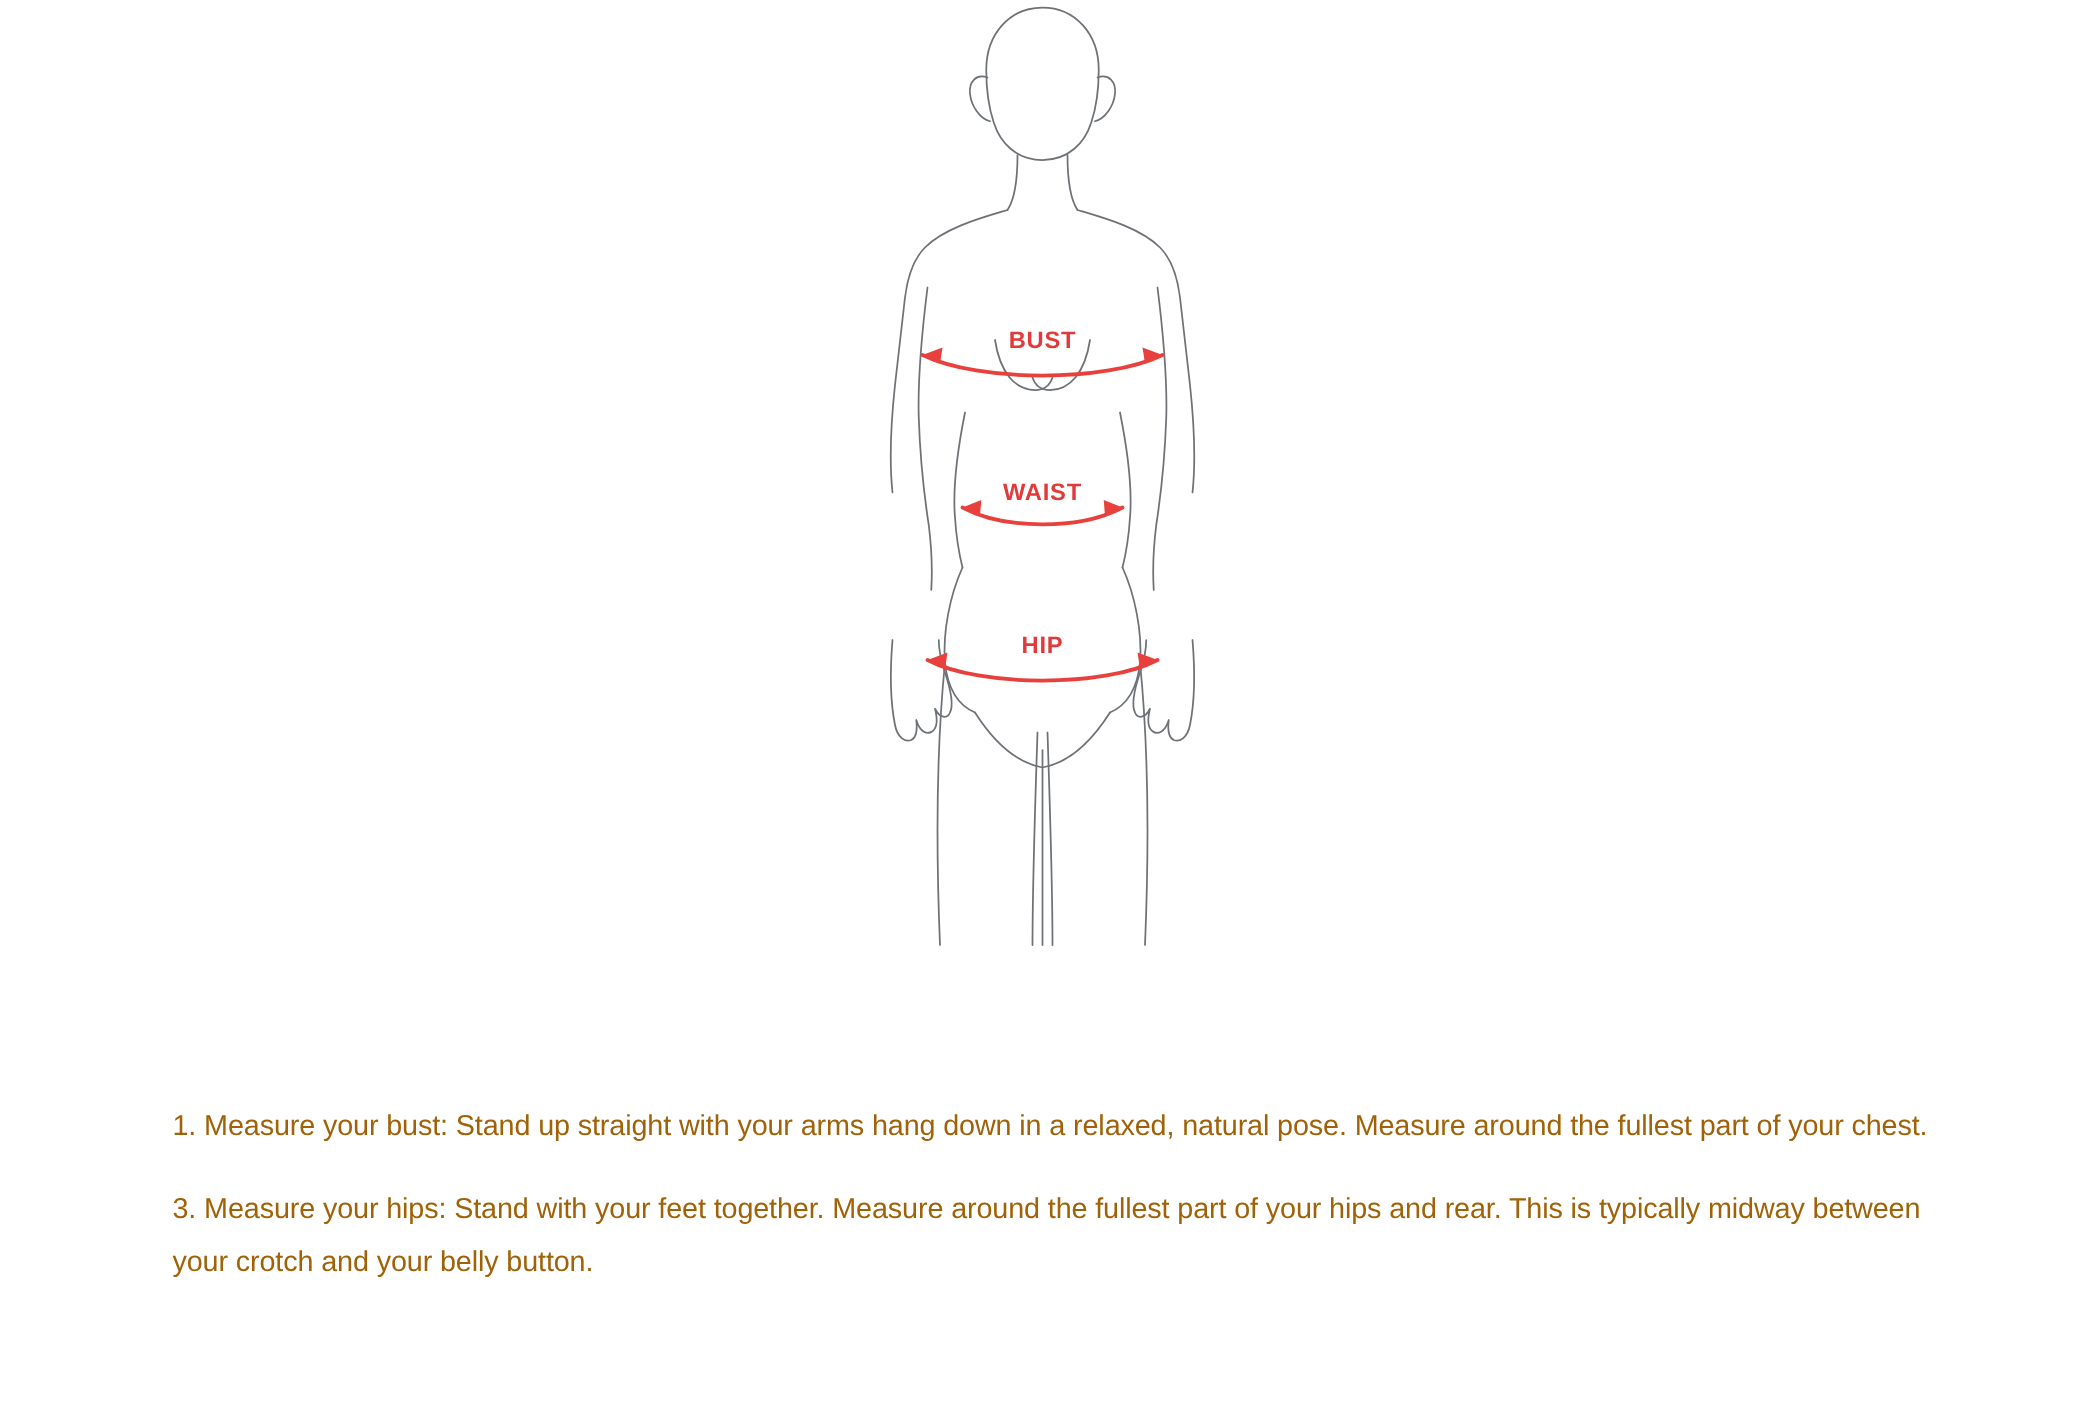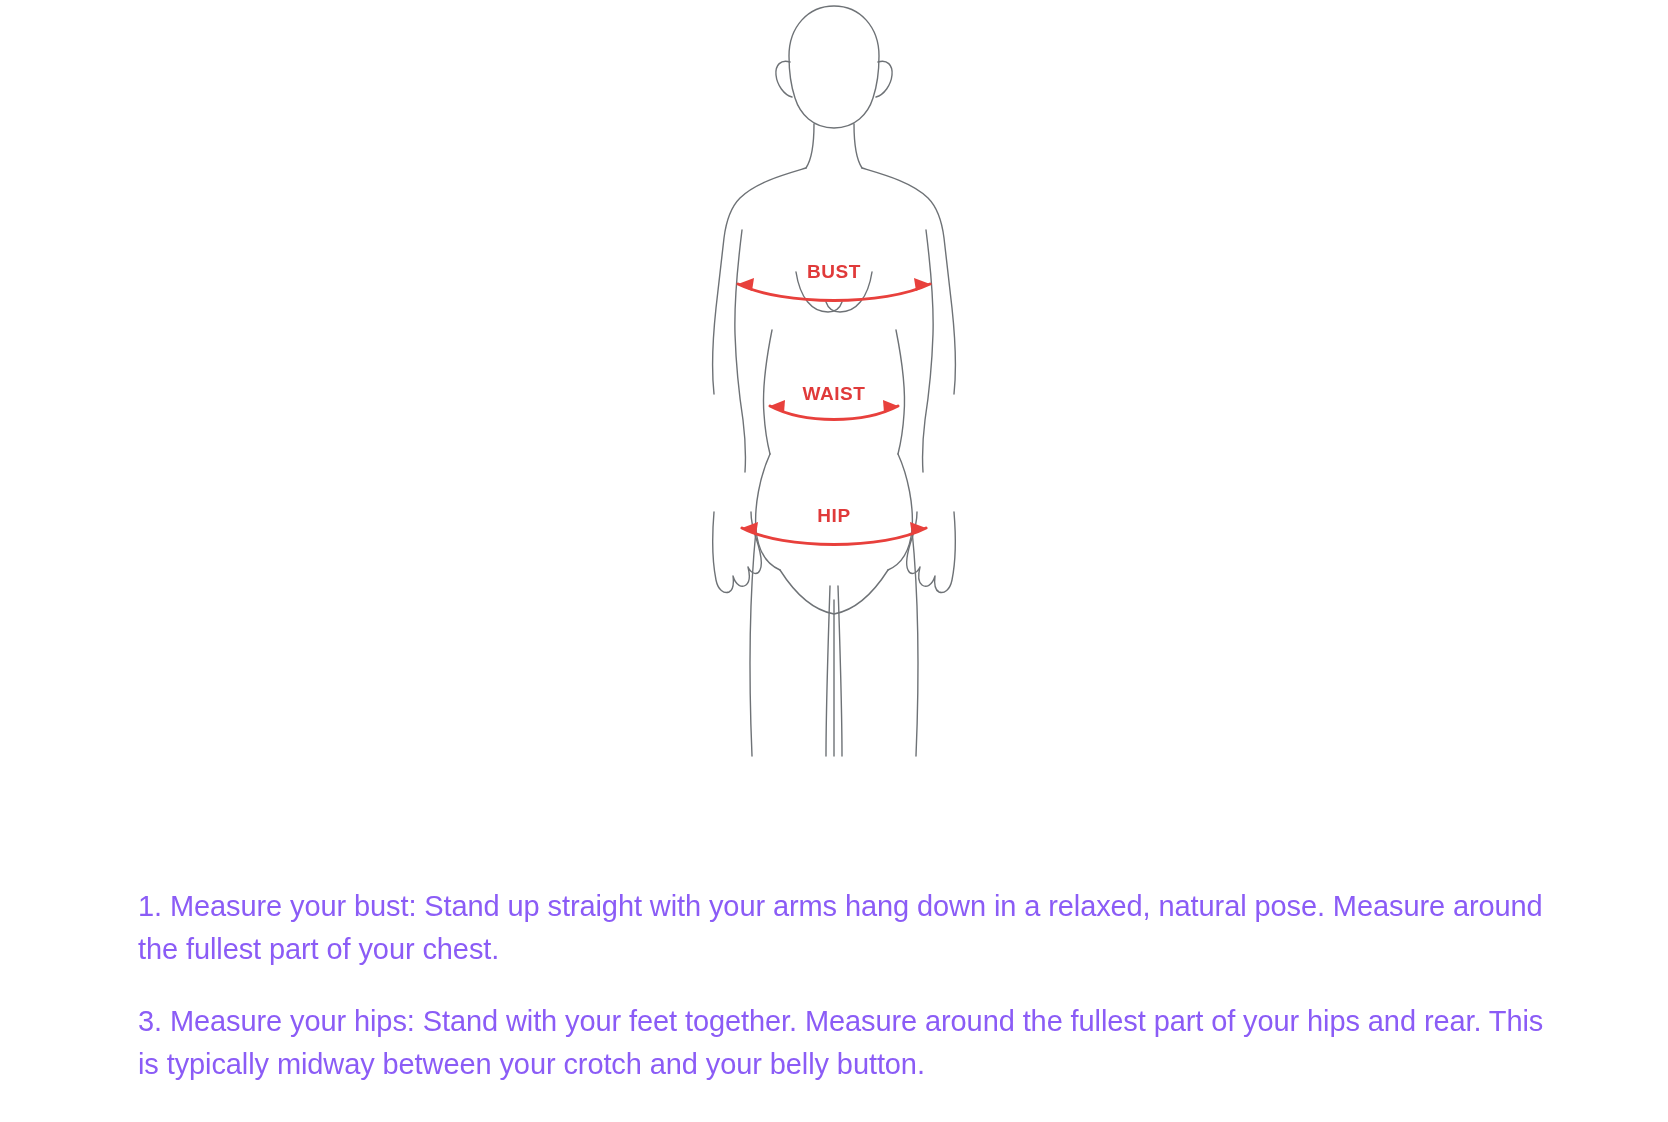--- a/index.html
+++ b/index.html
@@ -33,23 +33,23 @@
   .figure-svg {
     display: block;
   }
   .instructions {
     position: absolute;
     left: 138px;
     top: 856px;
     width: 1420px;
   }
   .instruction-line {
-    font-size: 29px;
+    font-size: 23px;
     line-height: 43px;
-    color: #8b5cf6;
+    color: #a16207;
     letter-spacing: -0.1px;
   }
   .measure-label {
     font-family: "Liberation Sans", sans-serif;
     font-size: 19px;
     font-weight: 700;
     fill: #e03a3a;
     letter-spacing: 0.6px;
   }
 </style>

